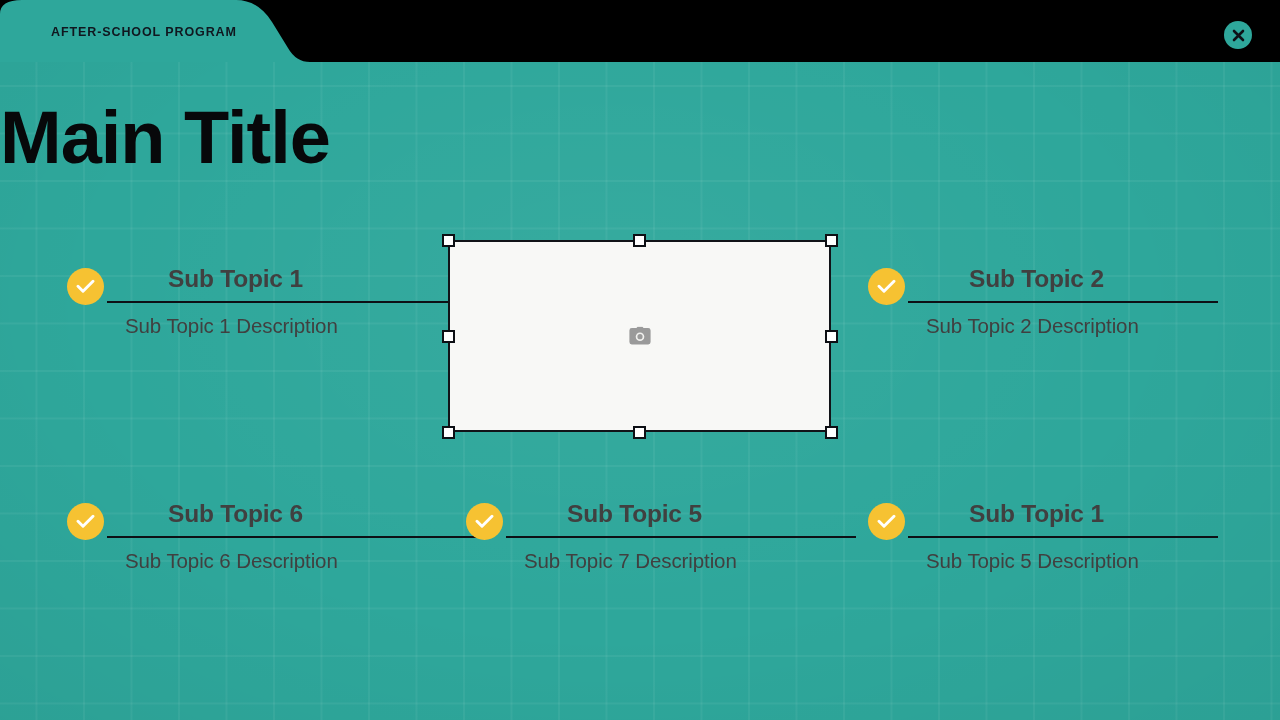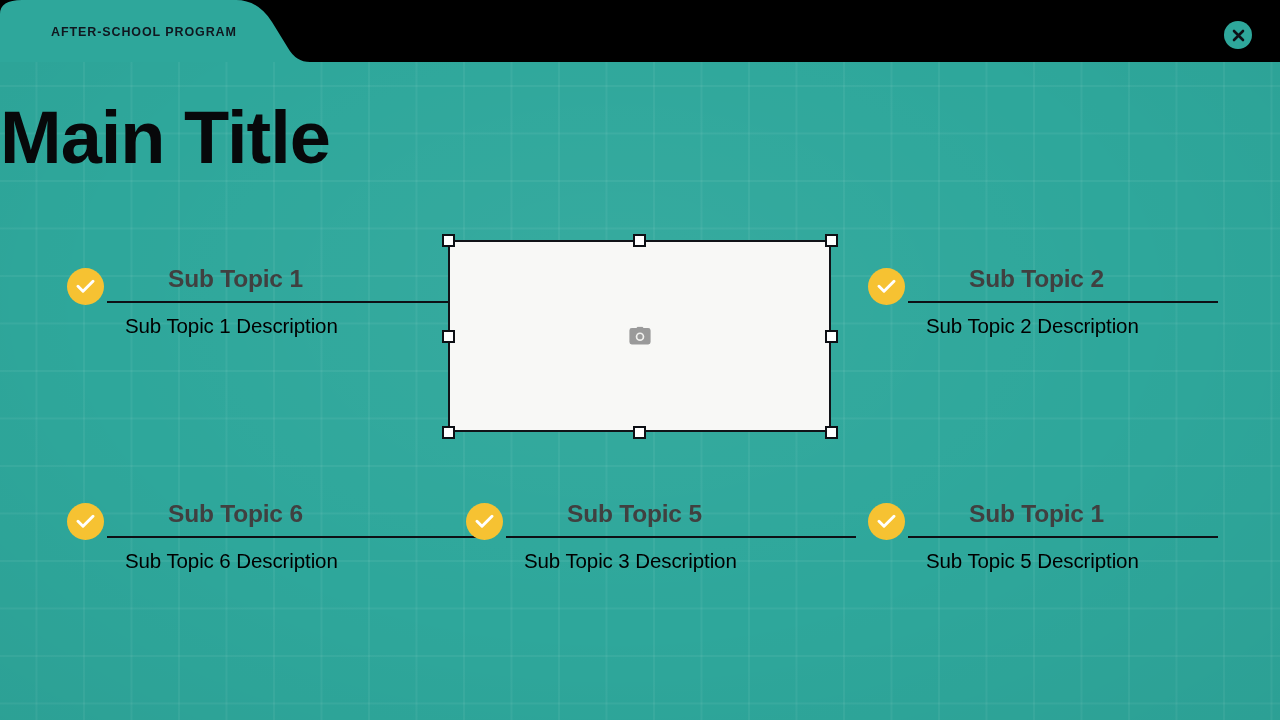--- a/index.html
+++ b/index.html
@@ -127,21 +127,21 @@
     position:absolute;
     left:40px; top:36px;
     height:2px;
     background:#0d1015;
   }
   .topic .t-desc {
     position:absolute;
     left:58px; top:49px;
     font-size:20.5px;
     font-weight:normal;
-    color:#000000;
+    color:#404040;
     white-space:nowrap;
     letter-spacing:-0.1px;
   }
 </style>
 </head>
 <body>
 
 <div id="stage">
 
   <div id="grid"></div>
@@ -215,21 +215,21 @@
   </div>
 
   <div class="topic" style="left:466px; top:500px; width:360px;">
     <div class="badge">
       <svg width="19" height="15" viewBox="0 0 19 15" xmlns="http://www.w3.org/2000/svg">
         <path d="M2 7.3 L7 12.2 L17 2.2" stroke="#ffffff" stroke-width="2.9" fill="none" stroke-linecap="round" stroke-linejoin="round"></path>
       </svg>
     </div>
     <div class="t-title">Sub Topic 5</div>
     <div class="t-rule" style="width:350px;"></div>
-    <div class="t-desc">Sub Topic 3 Description</div>
+    <div class="t-desc">Sub Topic 7 Description</div>
   </div>
 
   <div class="topic" style="left:868px; top:500px; width:360px;">
     <div class="badge">
       <svg width="19" height="15" viewBox="0 0 19 15" xmlns="http://www.w3.org/2000/svg">
         <path d="M2 7.3 L7 12.2 L17 2.2" stroke="#ffffff" stroke-width="2.9" fill="none" stroke-linecap="round" stroke-linejoin="round"></path>
       </svg>
     </div>
     <div class="t-title">Sub Topic 1</div>
     <div class="t-rule" style="width:310px;"></div>

